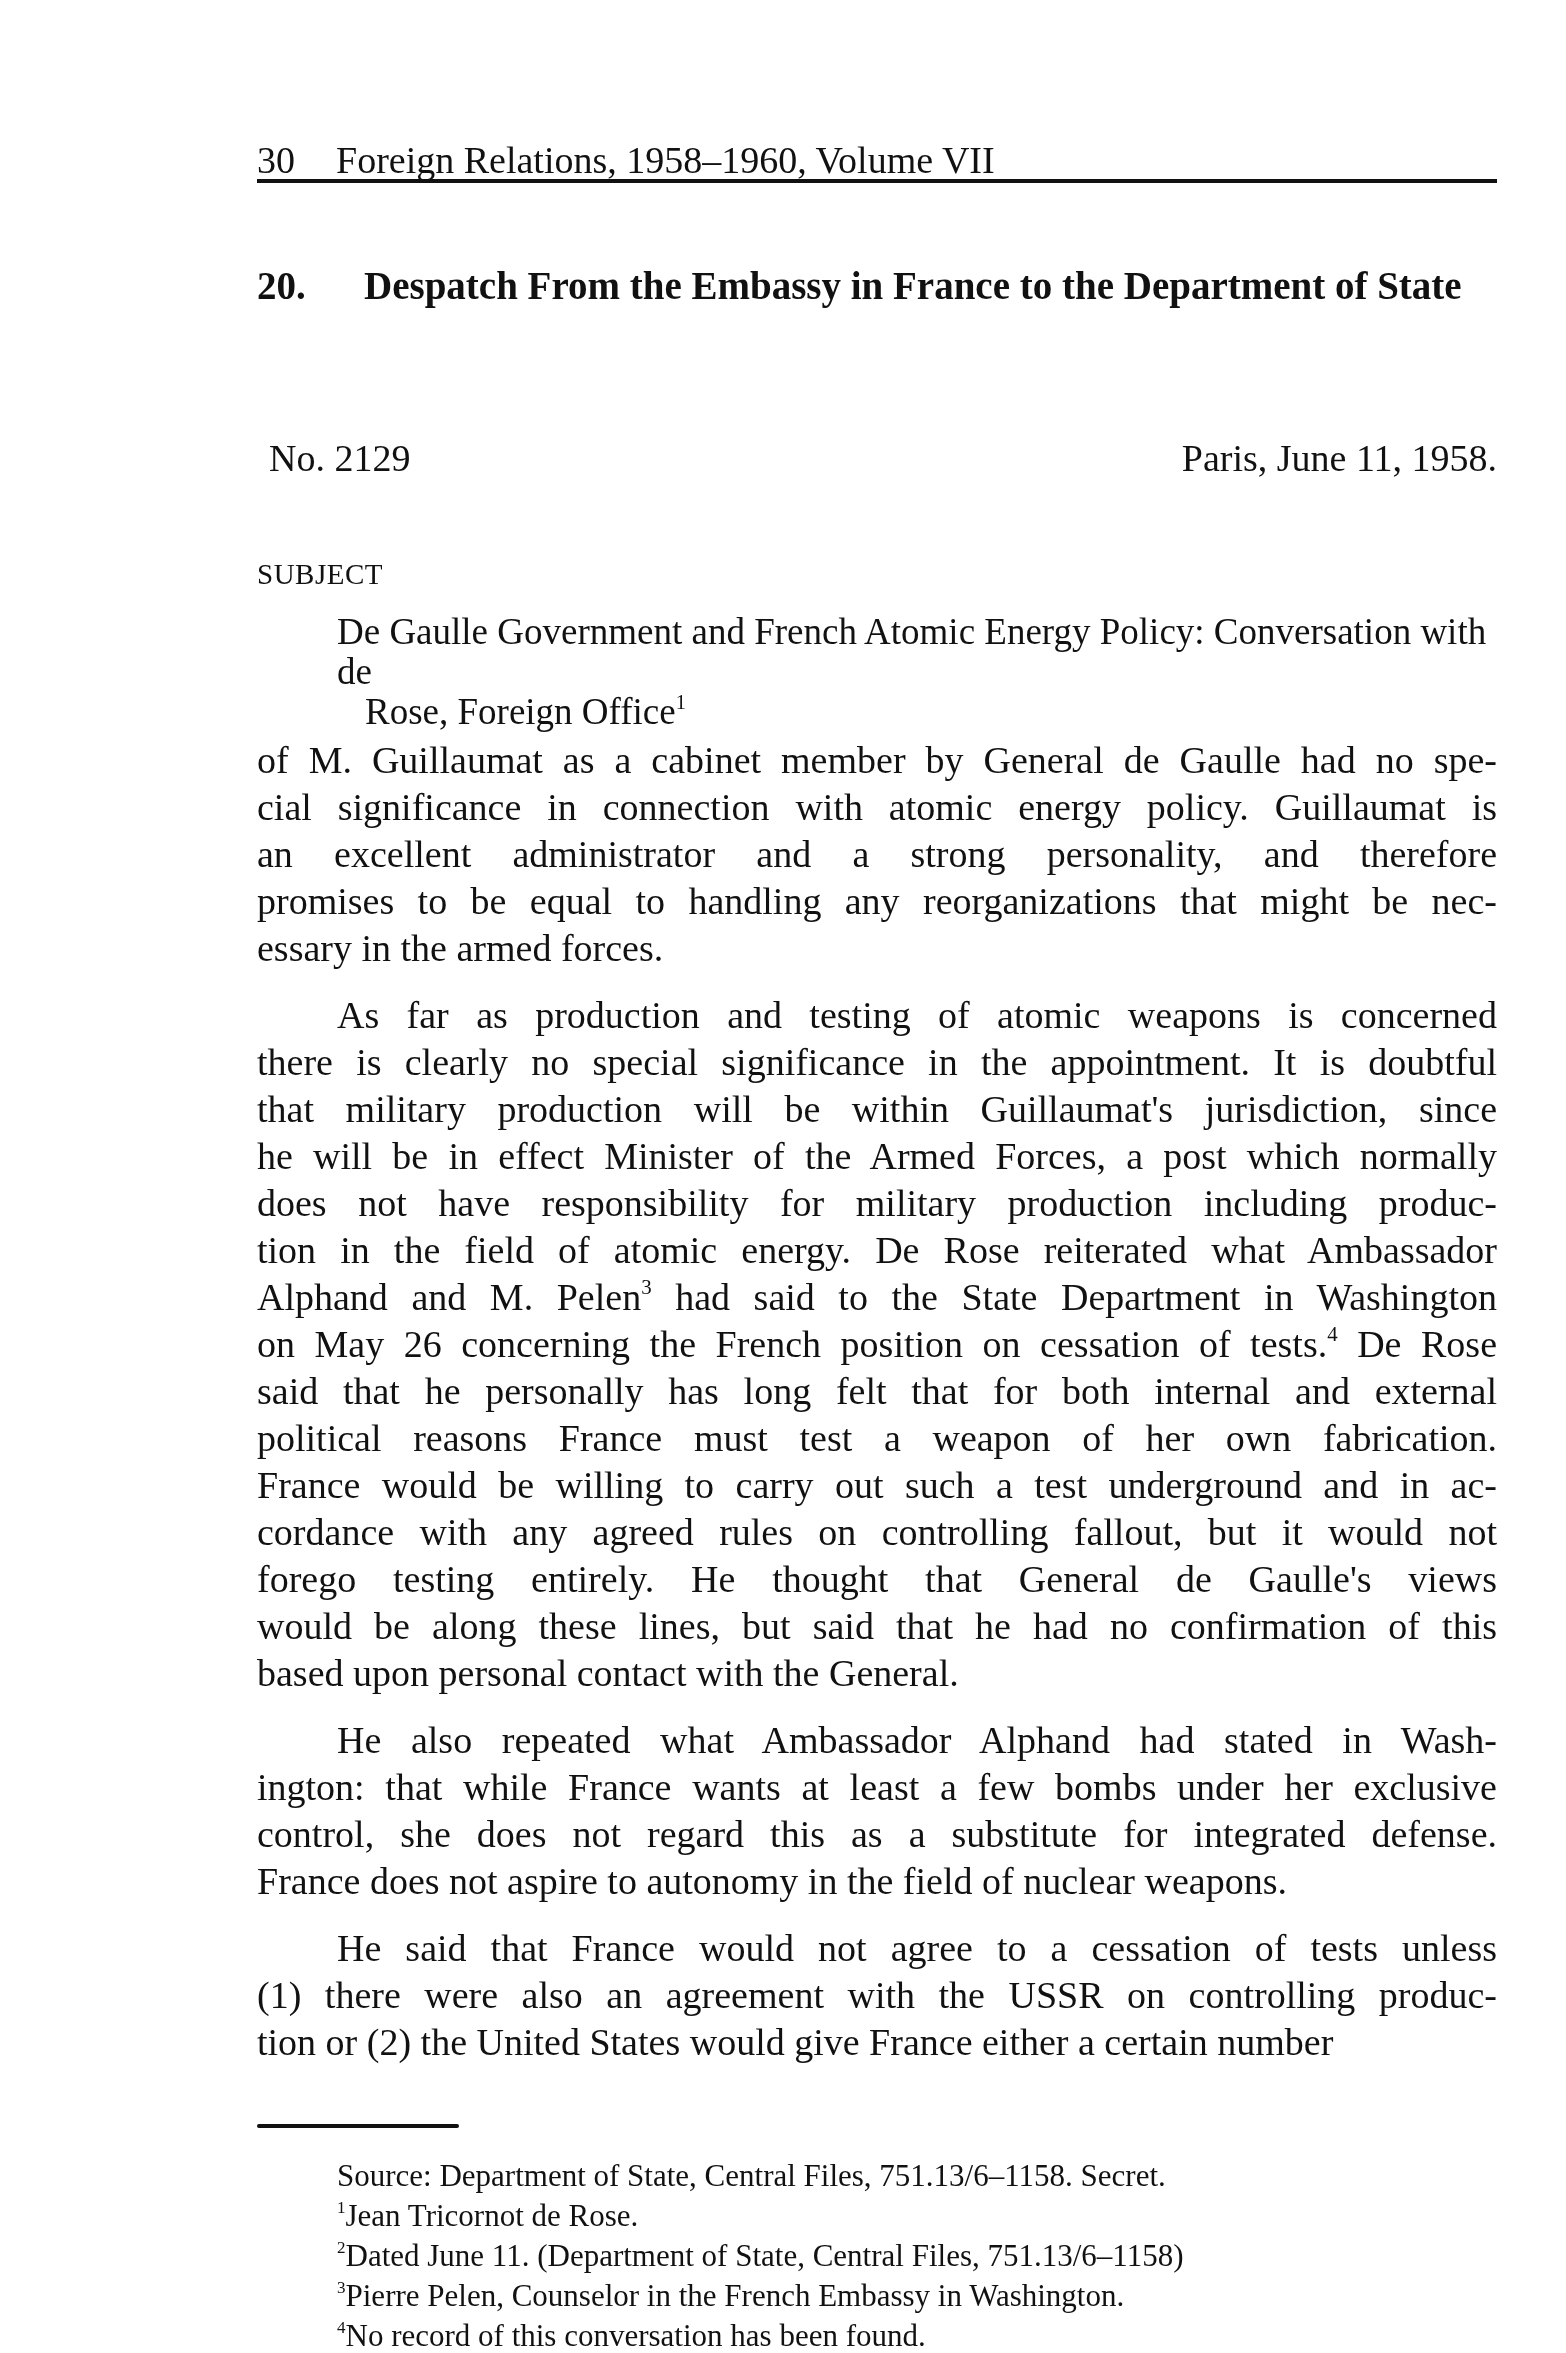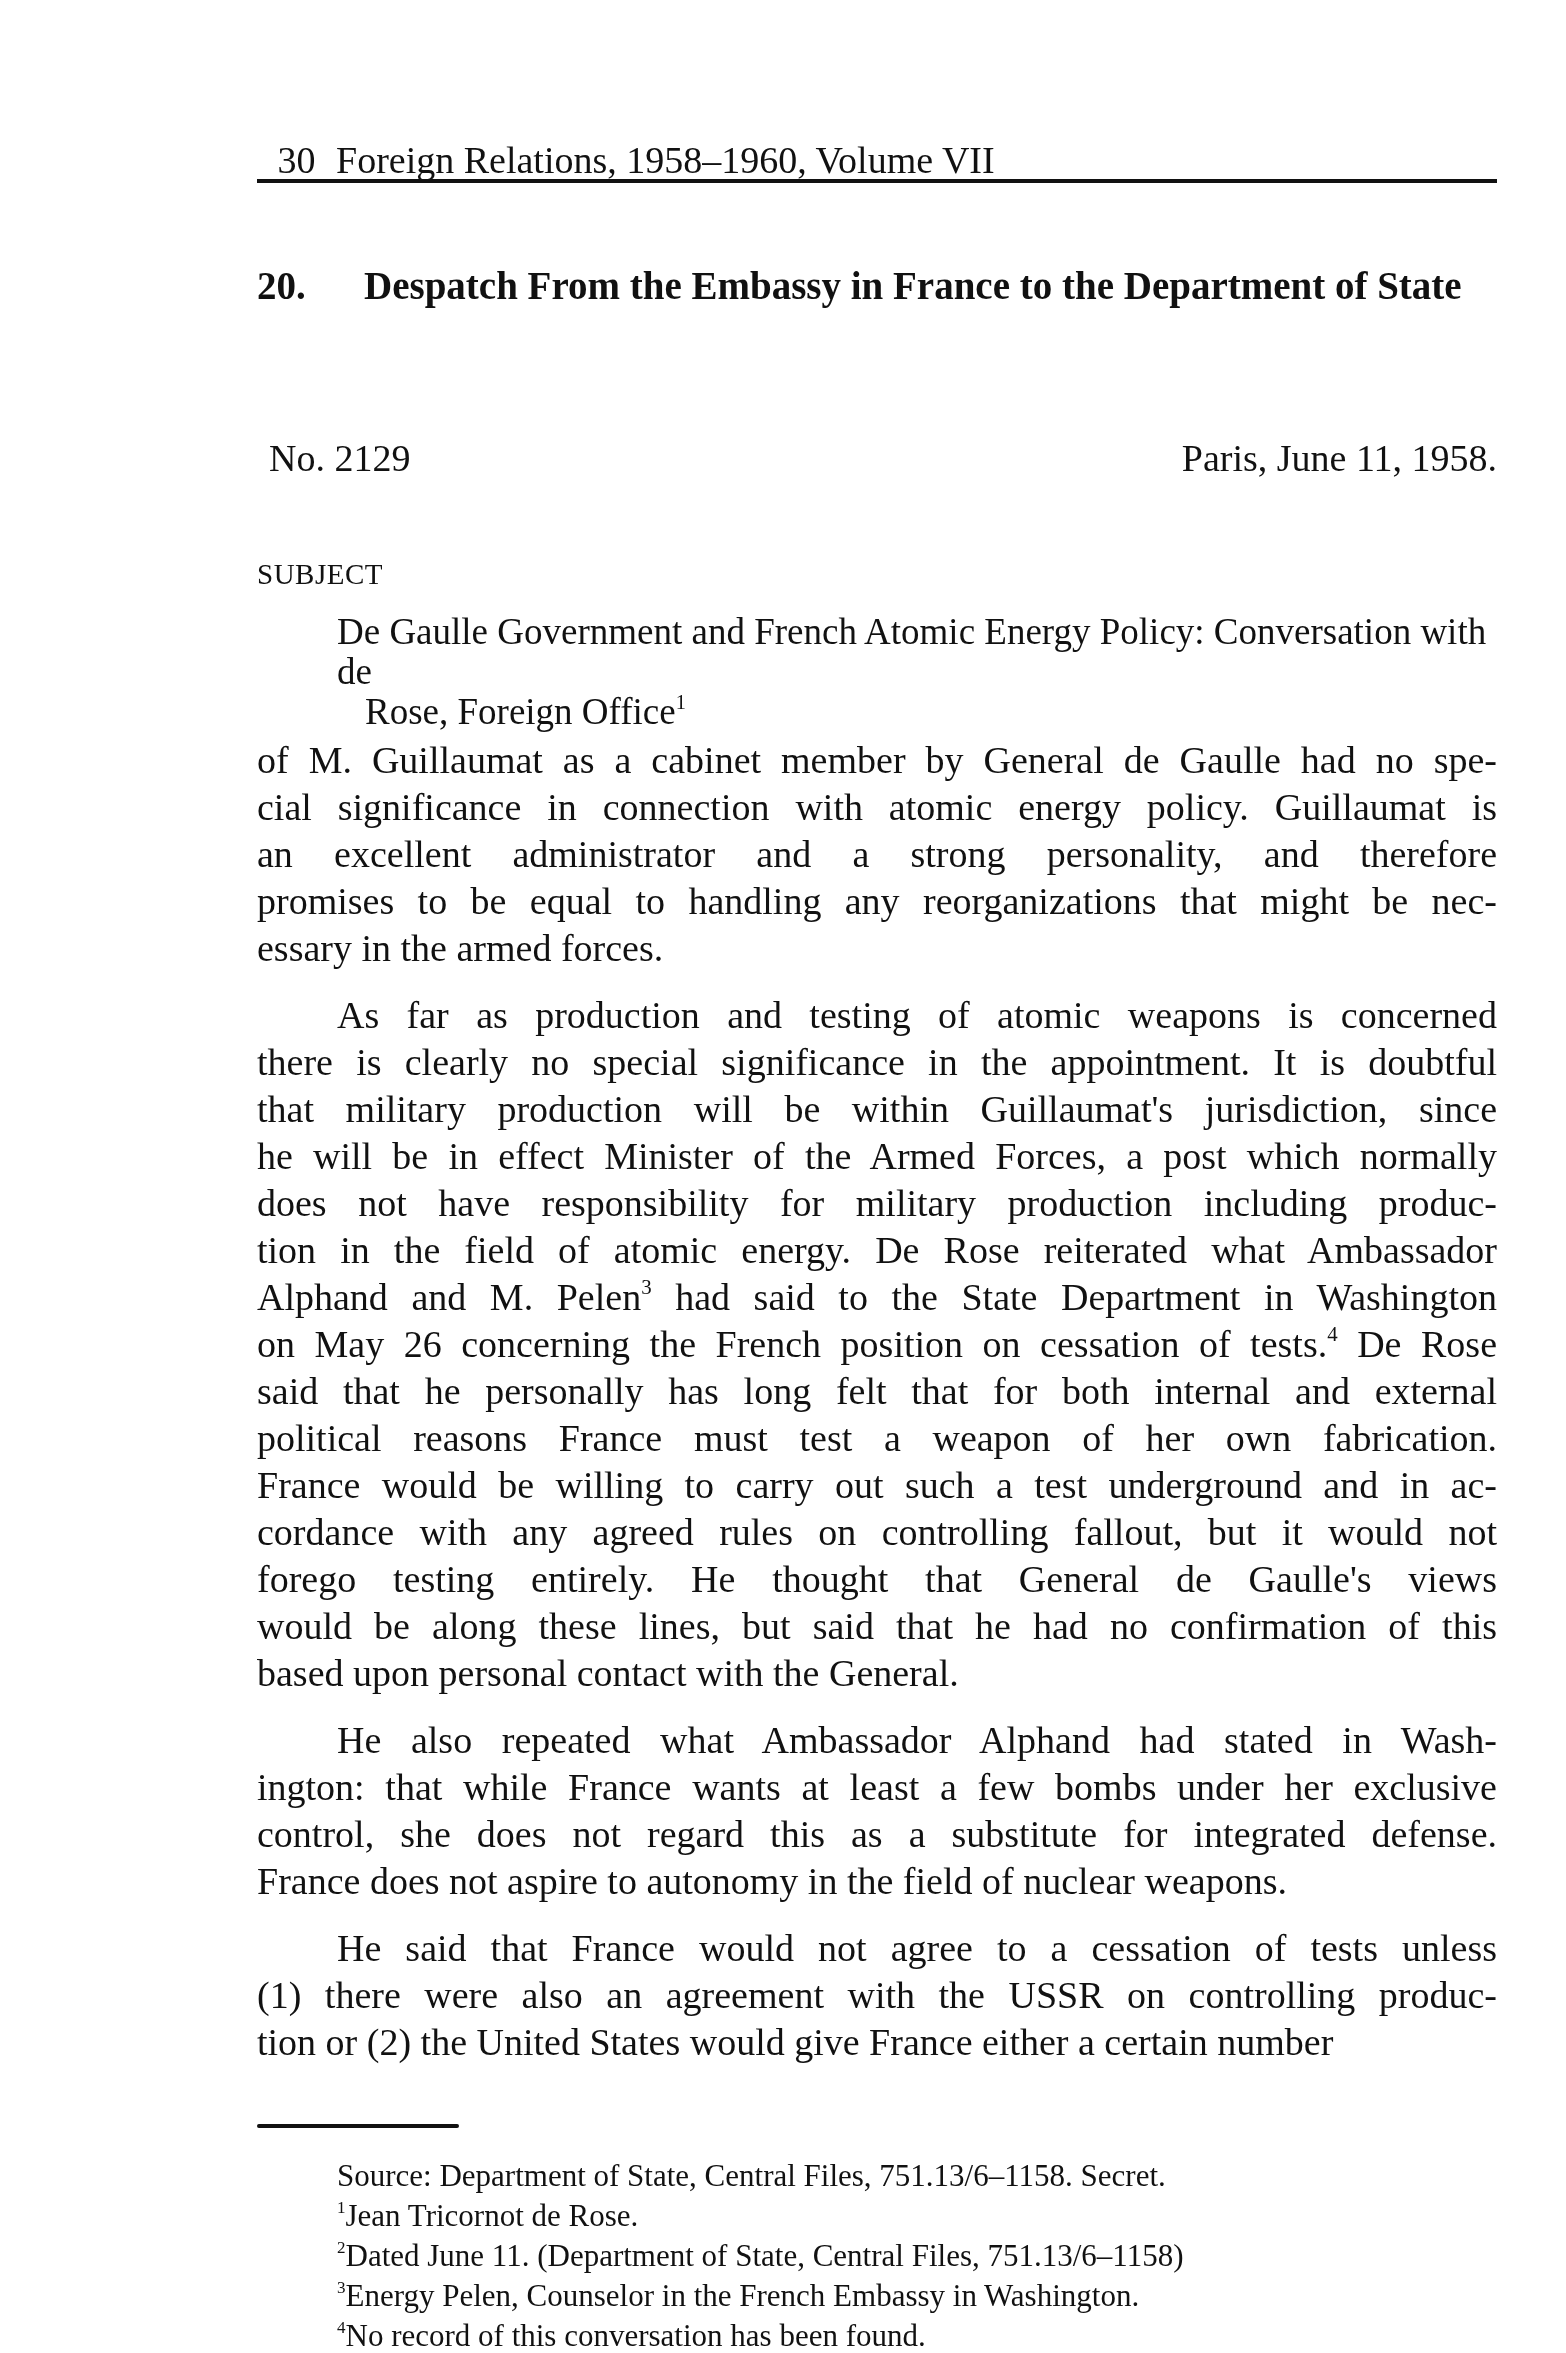--- a/index.html
+++ b/index.html
@@ -1,19 +1,19 @@
 <!DOCTYPE html>
 <html style="font-size:7.5px"><head>
 <meta charset="utf-8">
 <style>
   html, body { margin: 0; padding: 0; background: #ffffff; }
   body { width: 1567px; height: 2542px; position: relative; overflow: hidden;
          font-family: "Liberation Serif", "DejaVu Serif", serif; color: #111; }
   .page { position: absolute; left: 257px; width: 1240px; top: 0; }
-  .running-head { position: absolute; top: 137px; left: 0; font-size: 38px; line-height: 47px; white-space: nowrap; text-align: center; }
+  .running-head { position: absolute; top: 137px; left: 0; font-size: 38px; line-height: 47px; white-space: nowrap; }
   .running-head .pgnum { display: inline-block; width: 79px; }
   .head-rule { position: absolute; top: 179px; left: 0; width: 1240px; height: 4.2px; background: #111; }
   .doc-title { position: absolute; top: 261px; left: 0; font-size: 39px; line-height: 49px; font-weight: bold; width: 1240px; }
   .doc-title .num { position: absolute; left: 0; top: 0; }
   .doc-title .text { position: absolute; left: 107px; top: 0; width: 1135px; }
   .meta-row { position: absolute; top: 435px; left: 0; width: 1240px; font-size: 38px; line-height: 47px; }
   .meta-row .left { position: absolute; left: 12px; }
   .meta-row .right { position: absolute; right: 0; }
   .subject-label { position: absolute; top: 555px; left: 0; font-size: 29px; line-height: 38px; letter-spacing: 0.5px; }
   .subject-text { position: absolute; top: 612px; left: 80px; width: 1163px; font-size: 37px; line-height: 40px; }
@@ -90,17 +90,17 @@
         <span class="line">(1) there were also an agreement with the USSR on controlling produc-</span>
         <span class="line last">tion or (2) the United States would give France either a certain number</span>
       </div>
     </div>
 
   <div class="fn-rule"></div>
   <div class="footnotes">
     <span class="fn">Source: Department of State, Central Files, 751.13/6–1158. Secret.</span>
     <span class="fn"><sup>1</sup><span>Jean Tricornot de Rose.</span></span>
     <span class="fn"><sup>2</sup><span>Dated June 11. (Department of State, Central Files, 751.13/6–1158)</span></span>
-    <span class="fn"><sup>3</sup><span>Energy Pelen, Counselor in the French Embassy in Washington.</span></span>
+    <span class="fn"><sup>3</sup><span>Pierre Pelen, Counselor in the French Embassy in Washington.</span></span>
     <span class="fn"><sup>4</sup><span>No record of this conversation has been found.</span></span>
   </div>
 </div>
 
 
 </body></html>

